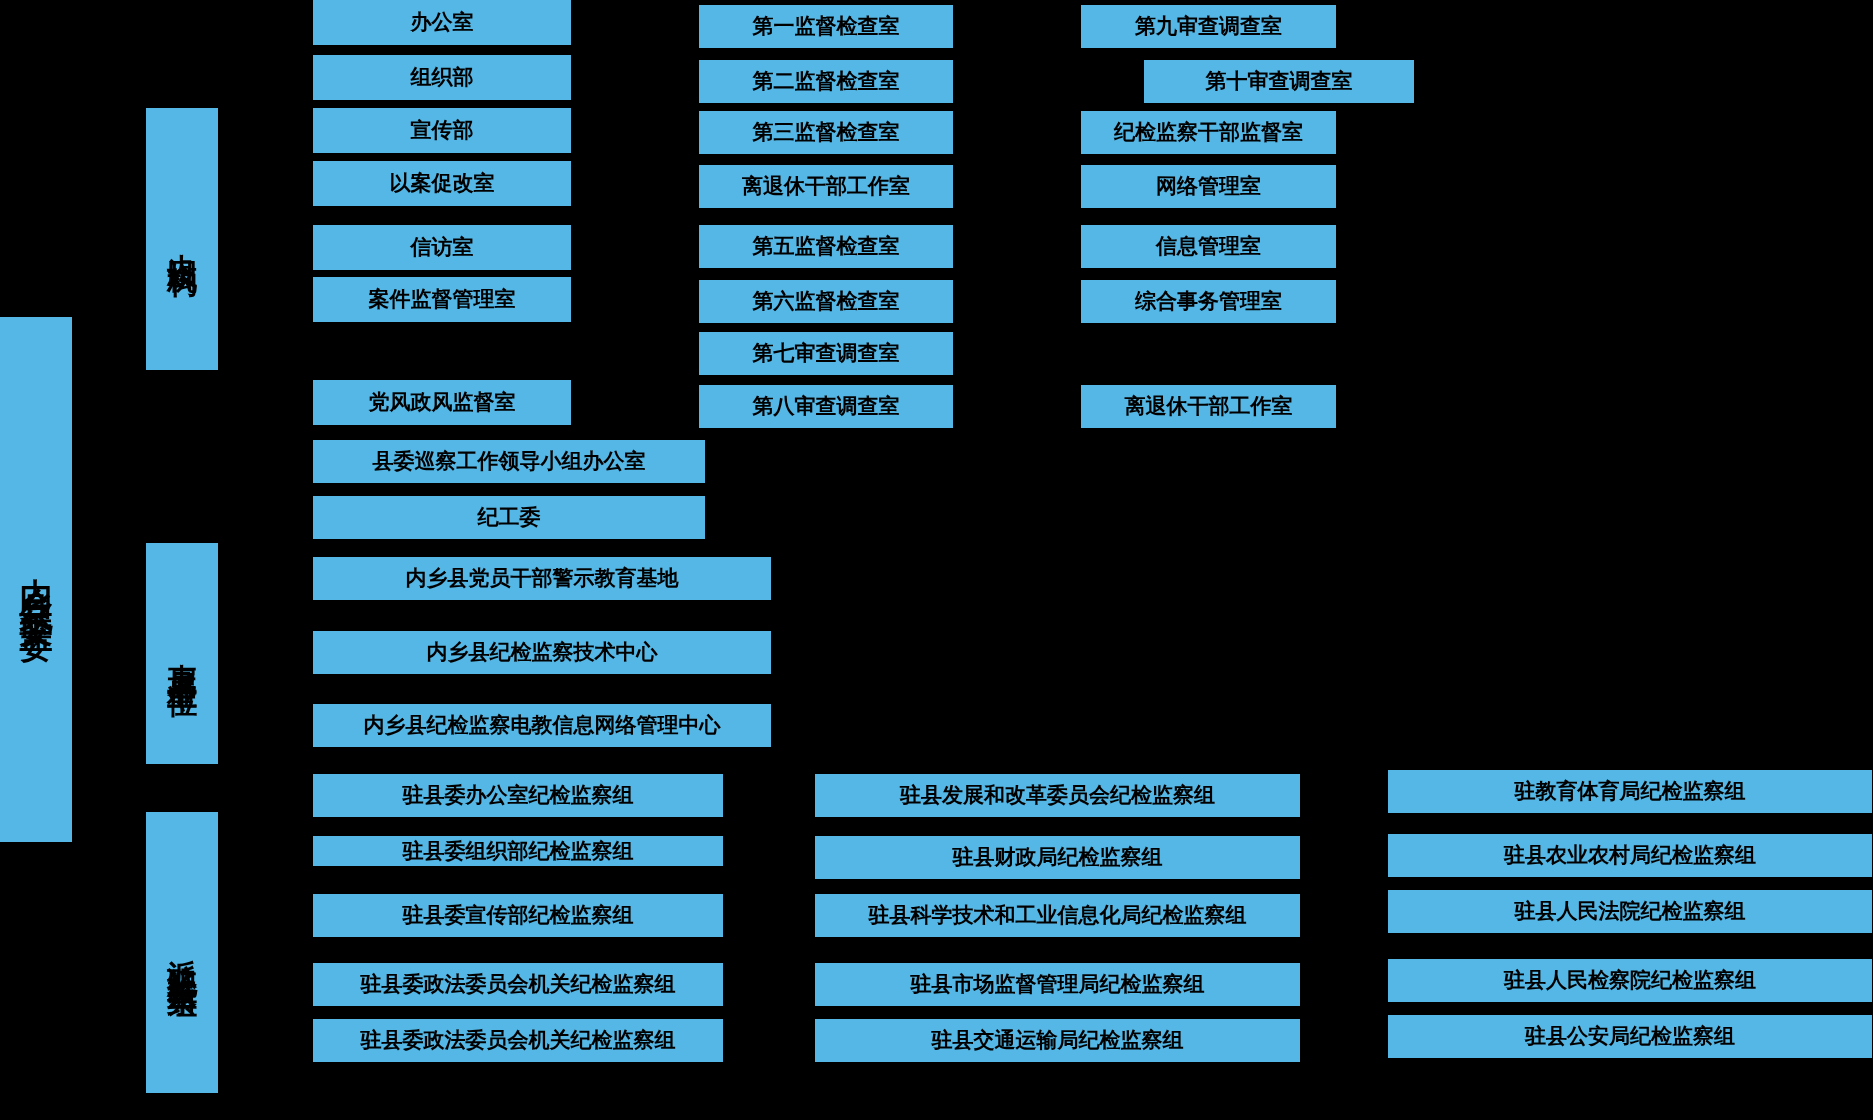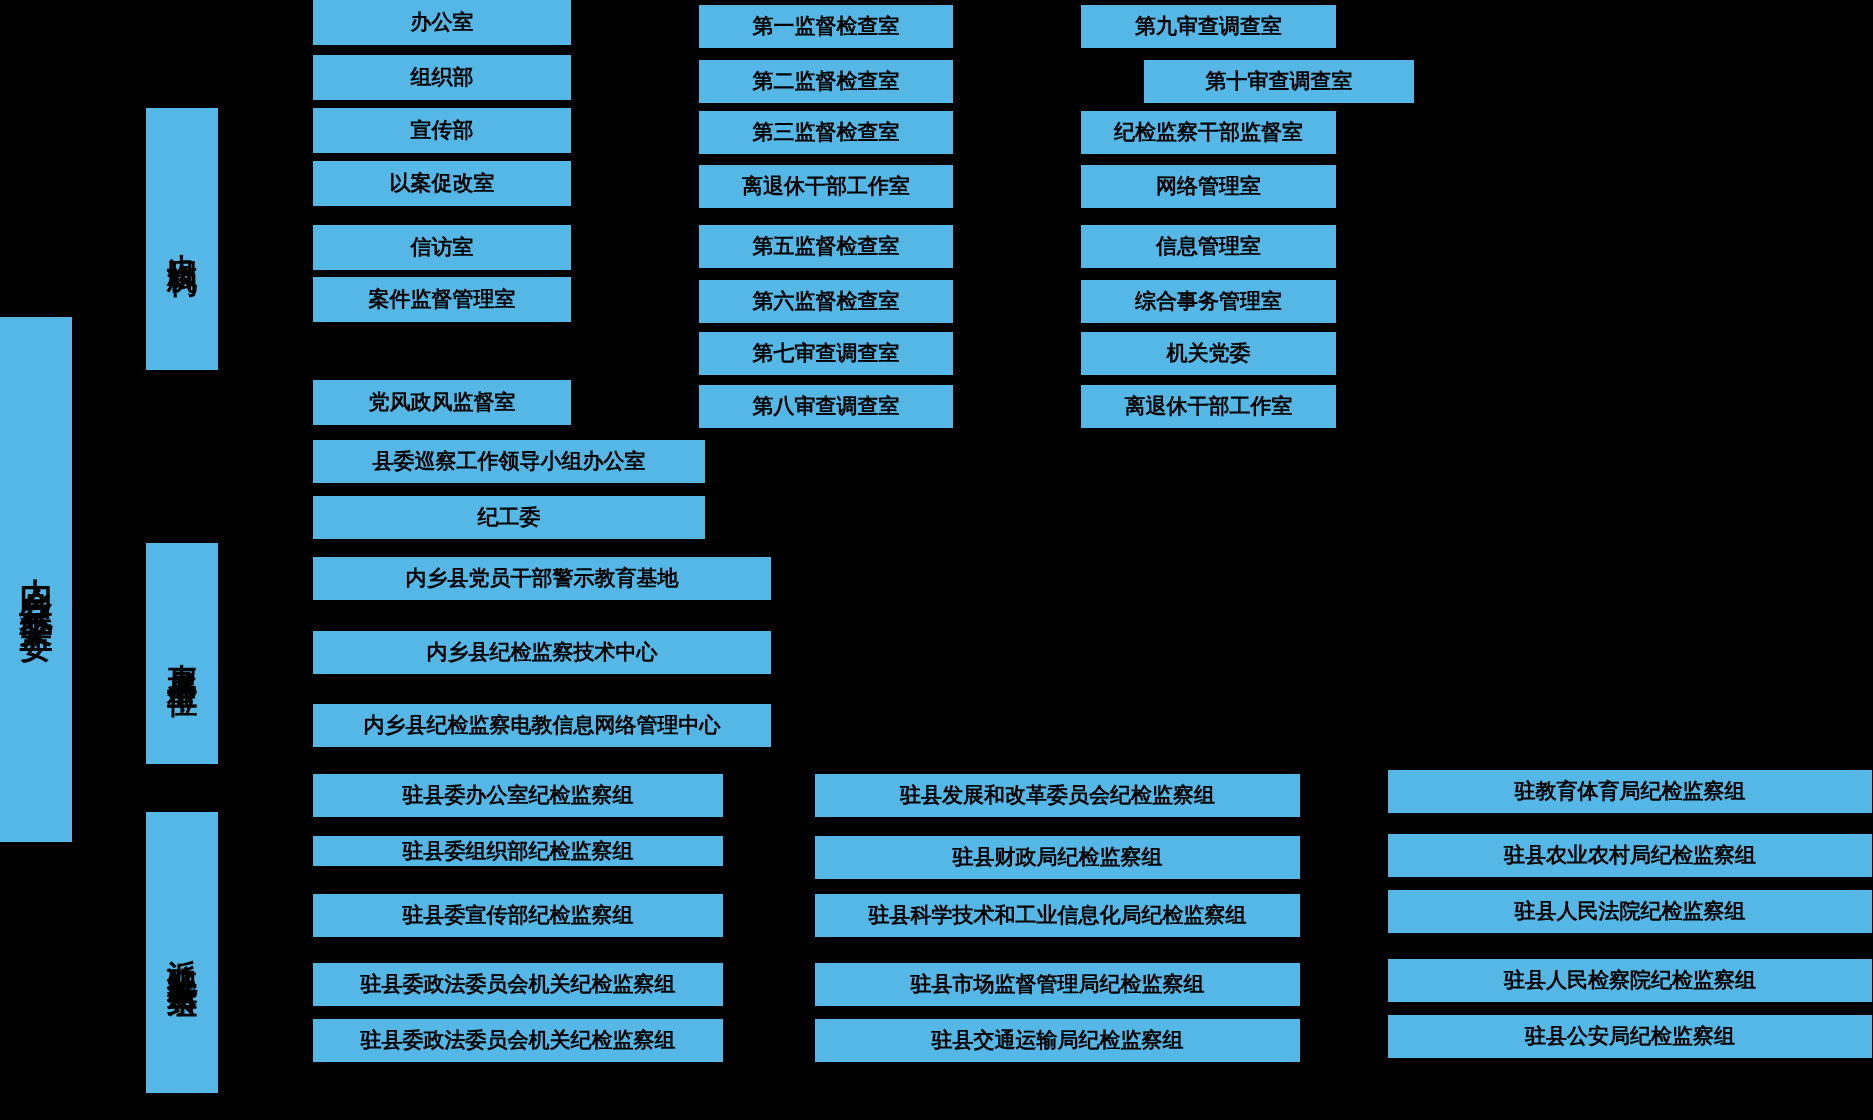--- a/index.html
+++ b/index.html
@@ -60,21 +60,20 @@
   <div class="box" style="left:699px;top:280px;width:254px;height:43px">第六监督检查室</div>
   <div class="box" style="left:699px;top:332px;width:254px;height:43px">第七审查调查室</div>
   <div class="box" style="left:699px;top:385px;width:254px;height:43px">第八审查调查室</div>
 
   <div class="box" style="left:1081px;top:5px;width:255px;height:43px">第九审查调查室</div>
   <div class="box" style="left:1144px;top:60px;width:270px;height:43px">第十审查调查室</div>
   <div class="box" style="left:1081px;top:111px;width:255px;height:43px">纪检监察干部监督室</div>
   <div class="box" style="left:1081px;top:165px;width:255px;height:43px">网络管理室</div>
   <div class="box" style="left:1081px;top:225px;width:255px;height:43px">信息管理室</div>
   <div class="box" style="left:1081px;top:280px;width:255px;height:43px">综合事务管理室</div>
-  <div class="box" style="left:1081px;top:332px;width:255px;height:43px">机关党委</div>
   <div class="box" style="left:1081px;top:385px;width:255px;height:43px">离退休干部工作室</div>
 
   <div class="box" style="left:313px;top:440px;width:392px;height:43px">县委巡察工作领导小组办公室</div>
   <div class="box" style="left:313px;top:496px;width:392px;height:43px">纪工委</div>
 
   <div class="box" style="left:313px;top:557px;width:458px;height:43px">内乡县党员干部警示教育基地</div>
   <div class="box" style="left:313px;top:631px;width:458px;height:43px">内乡县纪检监察技术中心</div>
   <div class="box" style="left:313px;top:704px;width:458px;height:43px">内乡县纪检监察电教信息网络管理中心</div>
 
   <div class="box" style="left:313px;top:774px;width:410px;height:43px">驻县委办公室纪检监察组</div>

